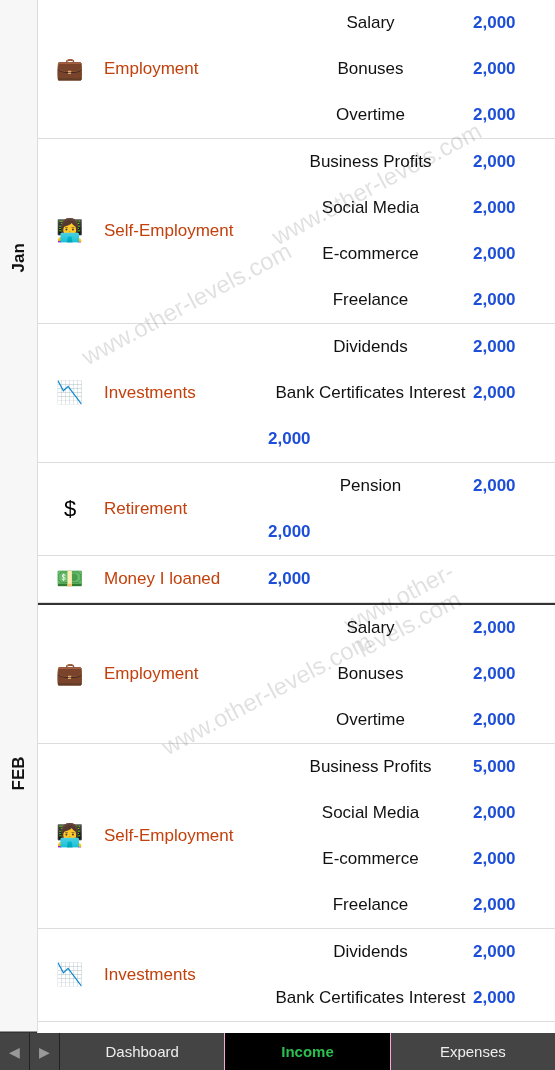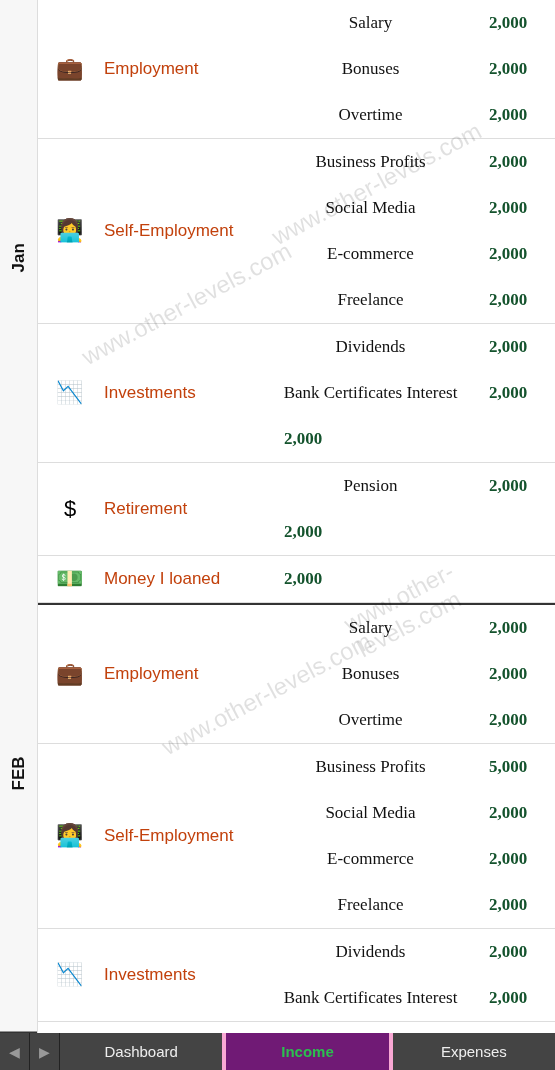--- a/index.html
+++ b/index.html
@@ -60,40 +60,38 @@
   width: 32px;
   text-align: center;
   margin-right: 18px;
 }
 .cat-name {
   font-size: 17px;
   color: #c2410c;
 }
 .sub-col {
   flex: 1;
-  font-family: Liberation Serif, serif;
 }
 .sub-row {
   display: flex;
   align-items: center;
   height: 46px;
 }
 .sub-name {
   flex: 1;
   text-align: center;
   font-size: 17px;
   color: #111;
   padding: 0 6px;
 }
 .sub-val {
   width: 82px;
-  text-align: center;
   font-size: 17px;
   font-weight: 700;
-  color: #14532d;
+  color: #1d4ed8;
   padding-right: 12px;
 }
 .bottom-nav {
   position: absolute;
   bottom: 0;
   left: 0;
   right: 0;
   height: 37px;
   background: #444;
   display: flex;
@@ -109,26 +107,26 @@
   border-right: 1px solid #222;
   cursor: pointer;
 }
 .nav-tab {
   flex: 1;
   display: flex;
   align-items: center;
   justify-content: center;
   color: #eee;
   font-size: 15px;
-  border-right: 4px solid #f9a8d4;
+  border-right: 1px solid #f9a8d4;
   cursor: pointer;
 }
 .nav-tab:last-child { border-right: none; }
 .nav-tab.active {
-  background: #701a75;
+  background: #000000;
   color: #2bbf4f;
   font-weight: 600;
 }
 .watermark {
   position: absolute;
   color: rgba(0,0,0,0.12);
   font-size: 24px;
   transform: rotate(-28deg);
   pointer-events: none;
   font-family: Arial, sans-serif;

